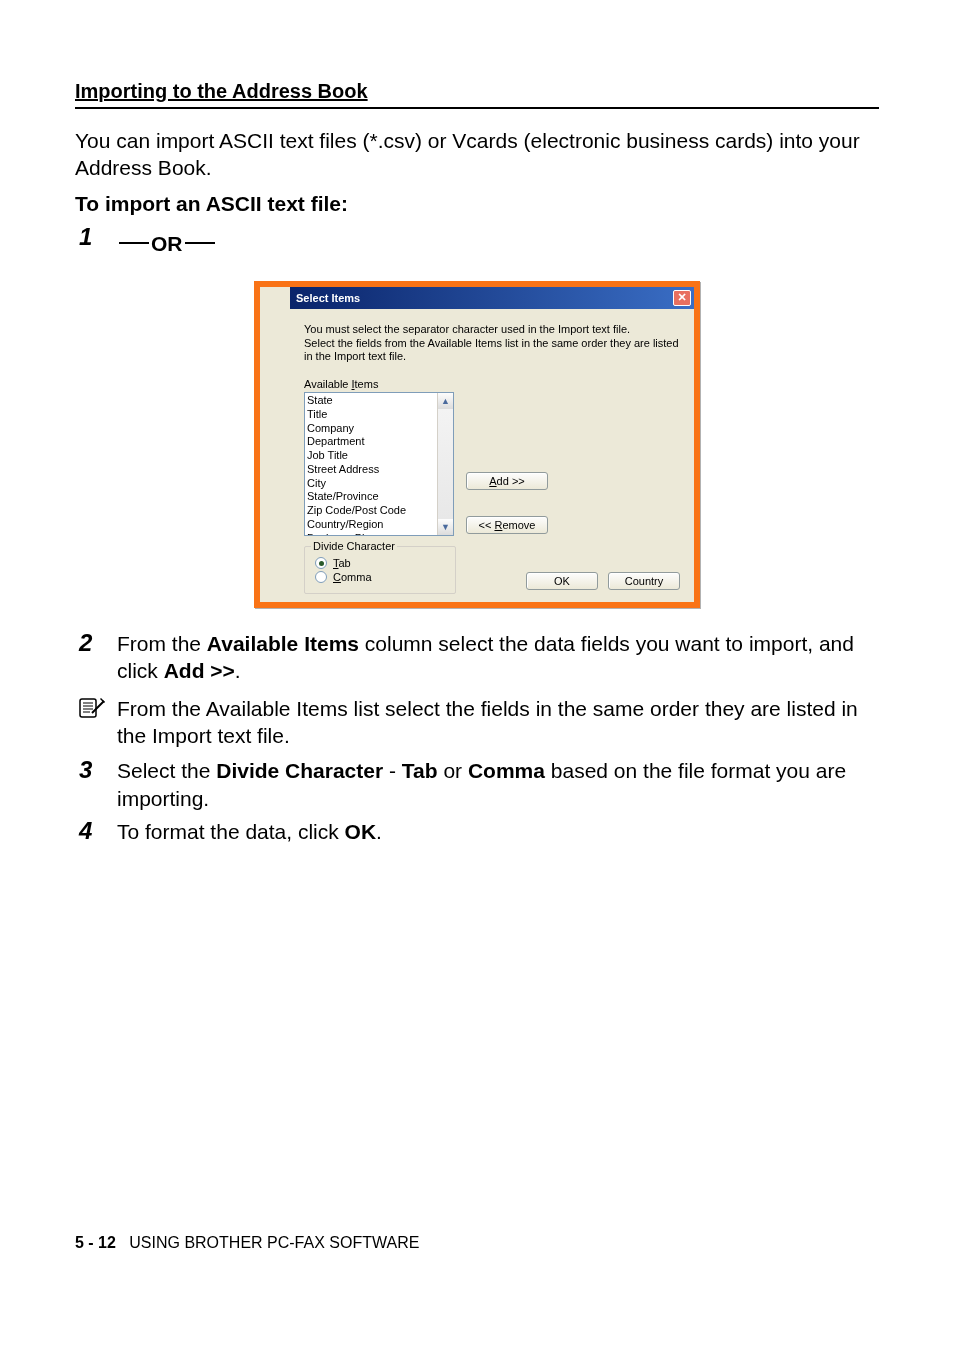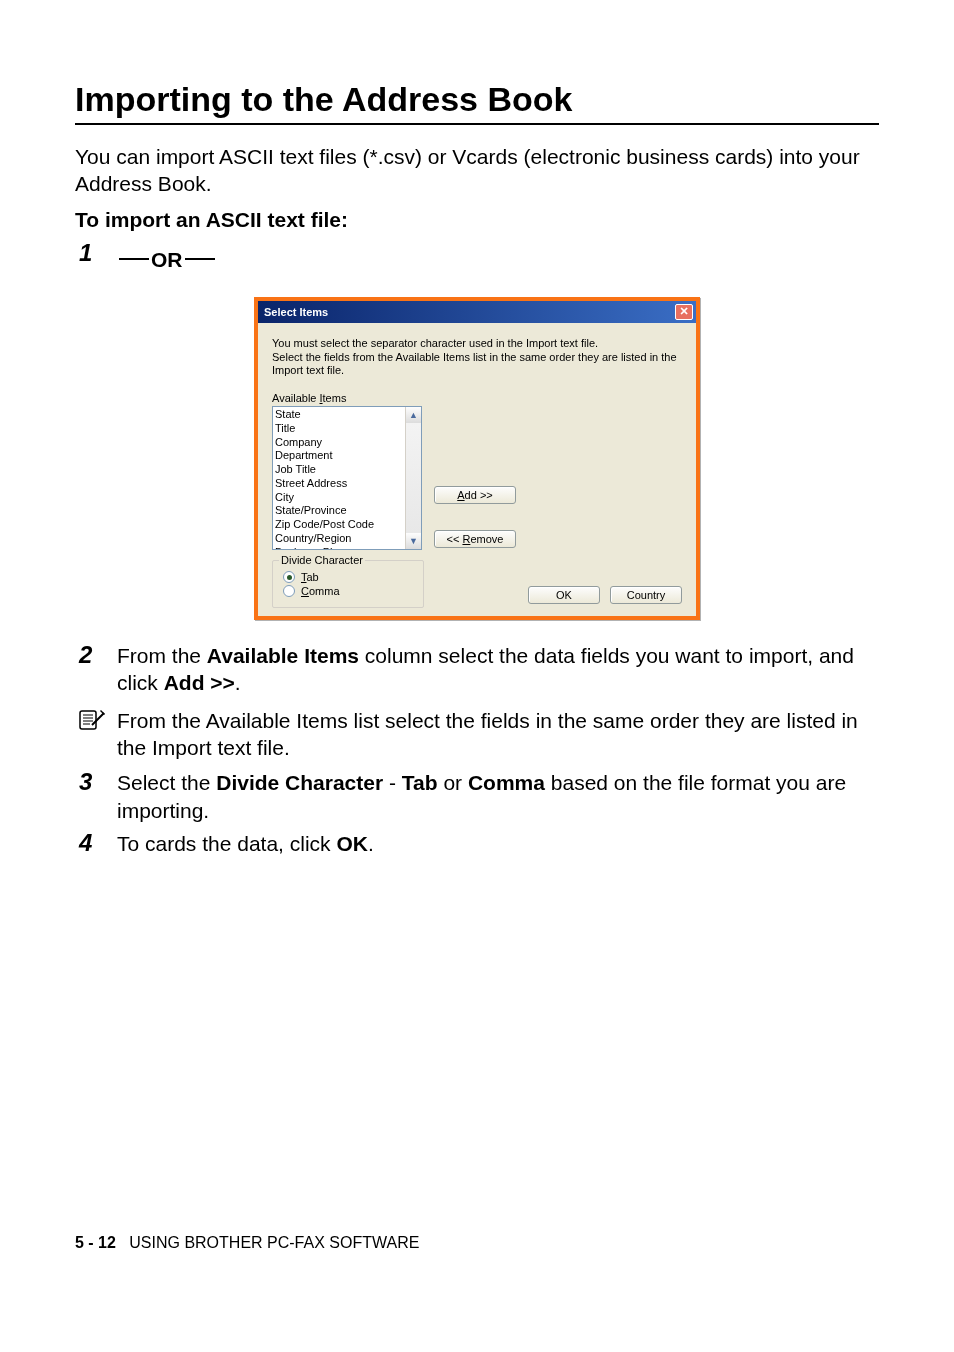--- a/index.html
+++ b/index.html
@@ -10,25 +10,26 @@
     background: #fff;
     color: #000;
     width: 954px;
   }
   .page {
     padding: 80px 75px 40px 75px;
     min-height: 1352px;
     position: relative;
   }
   .section-title {
-    font-size: 34px;
+    font-size: 20px;
     font-weight: bold;
     padding-bottom: 4px;
     border-bottom: 2px solid #000;
     margin-bottom: 18px;
+    text-decoration: underline;
   }
   .intro {
     font-size: 21px;
     line-height: 1.3;
     margin-bottom: 10px;
   }
   .subhead {
     font-size: 21px;
     font-weight: bold;
     margin-bottom: 8px;
@@ -96,25 +97,26 @@
   .footer b { font-weight: bold; }
 
   
   .dialog-wrap {
     display: flex;
     justify-content: center;
     margin: 18px 0 22px 0;
   }
   .dialog {
     width: 446px;
-    border: 4px solid #f97316;
+    border: 6px solid #f97316;
     font-family: Tahoma, Arial, sans-serif;
     font-size: 11px;
     background: #ECE9D8;
     box-shadow: 1px 1px 0 rgba(0,0,0,0.3);
+    padding-left: 30px;
   }
   .titlebar {
     background: linear-gradient(to right, #0A246A, #3A6EC5);
     color: #fff;
     font-weight: bold;
     display: flex;
     align-items: center;
     justify-content: space-between;
     padding: 3px 3px 3px 6px;
     height: 22px;
@@ -366,21 +368,21 @@
     <div class="step">
       <div class="step-num">3</div>
       <div class="step-body">
         <span>Select the </span><b>Divide Character</b><span> - </span><b>Tab</b><span> or </span><b>Comma</b><span> based on the file format you are importing.</span>
       </div>
     </div>
 
     <div class="step">
       <div class="step-num">4</div>
       <div class="step-body">
-        <span>To cards the data, click </span><b>OK</b><span>.</span>
+        <span>To format the data, click </span><b>OK</b><span>.</span>
       </div>
     </div>
 
   </div>
 
   <div class="footer">
     <b>5 - 12</b>&nbsp;&nbsp;&nbsp;<span>USING BROTHER PC-FAX SOFTWARE</span>
   </div>
 
 </div>

